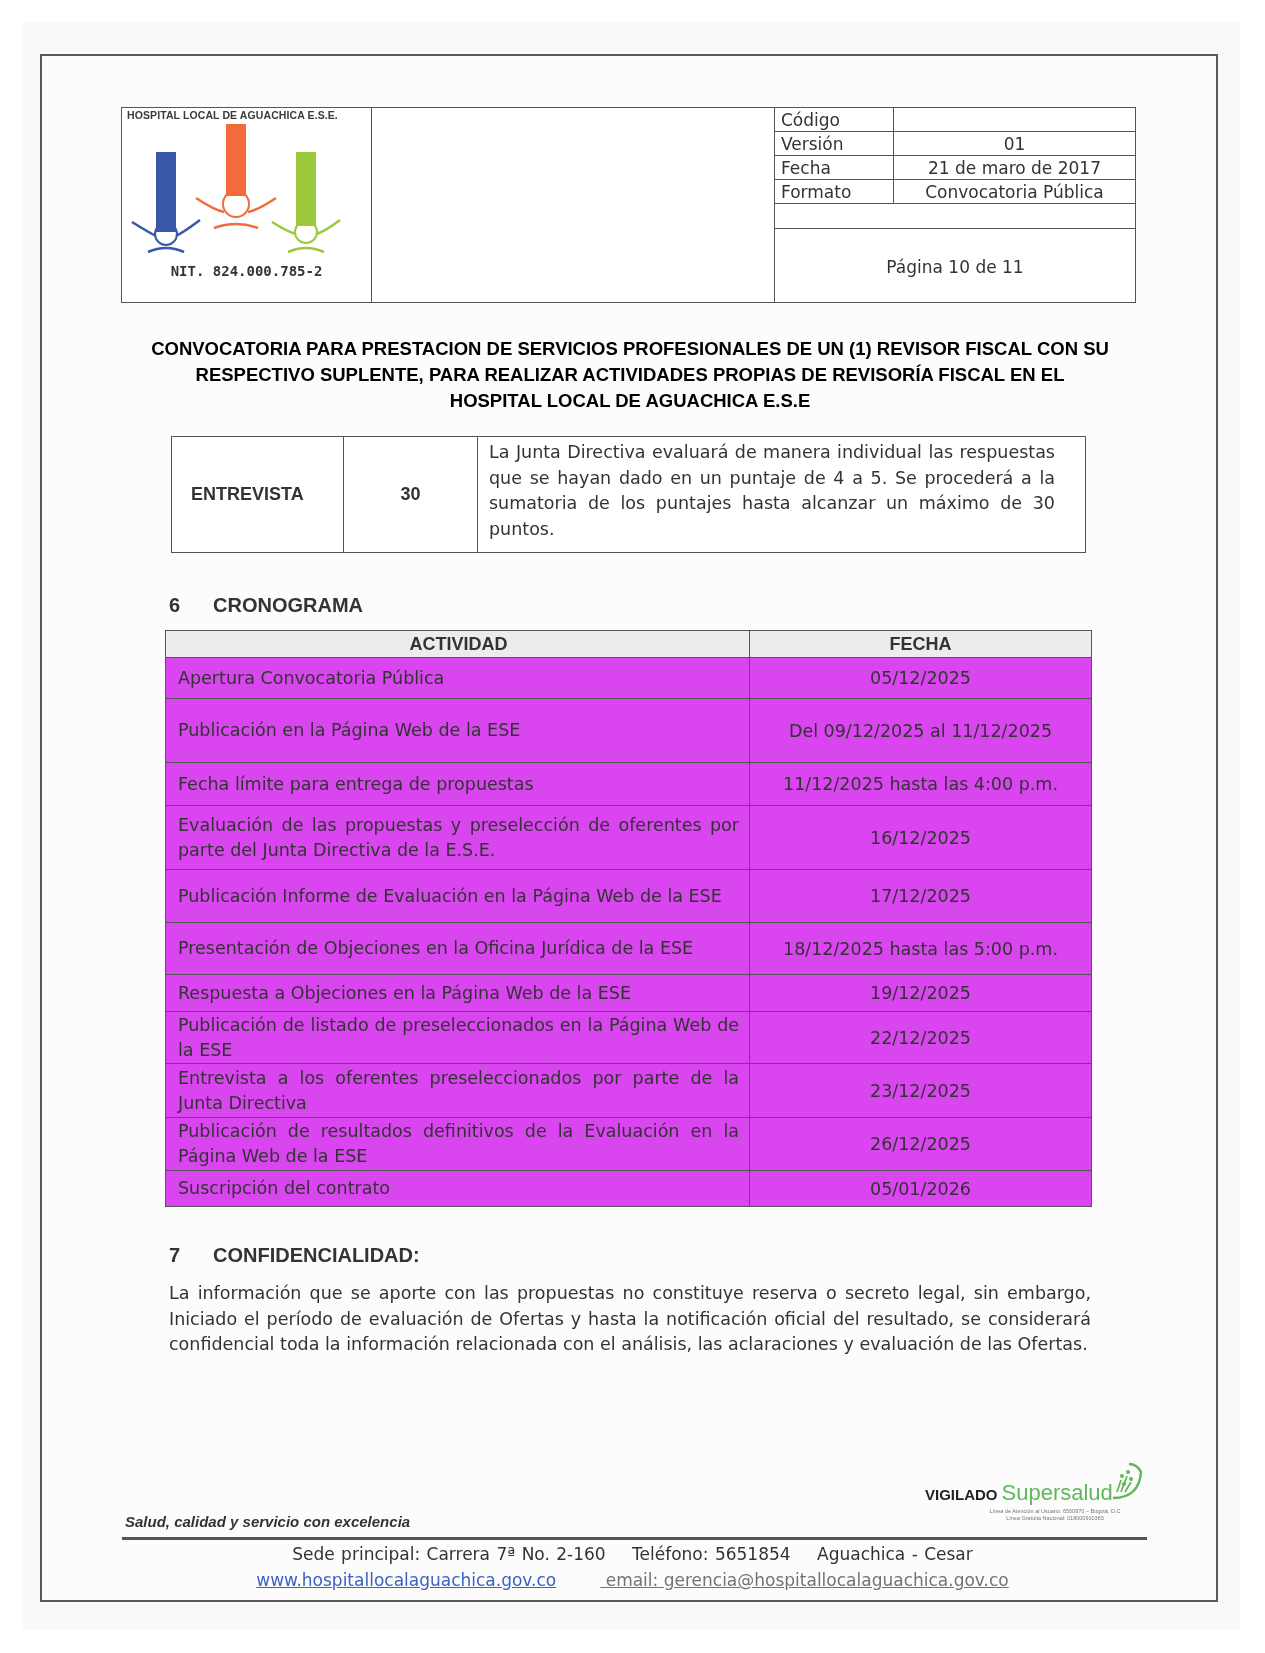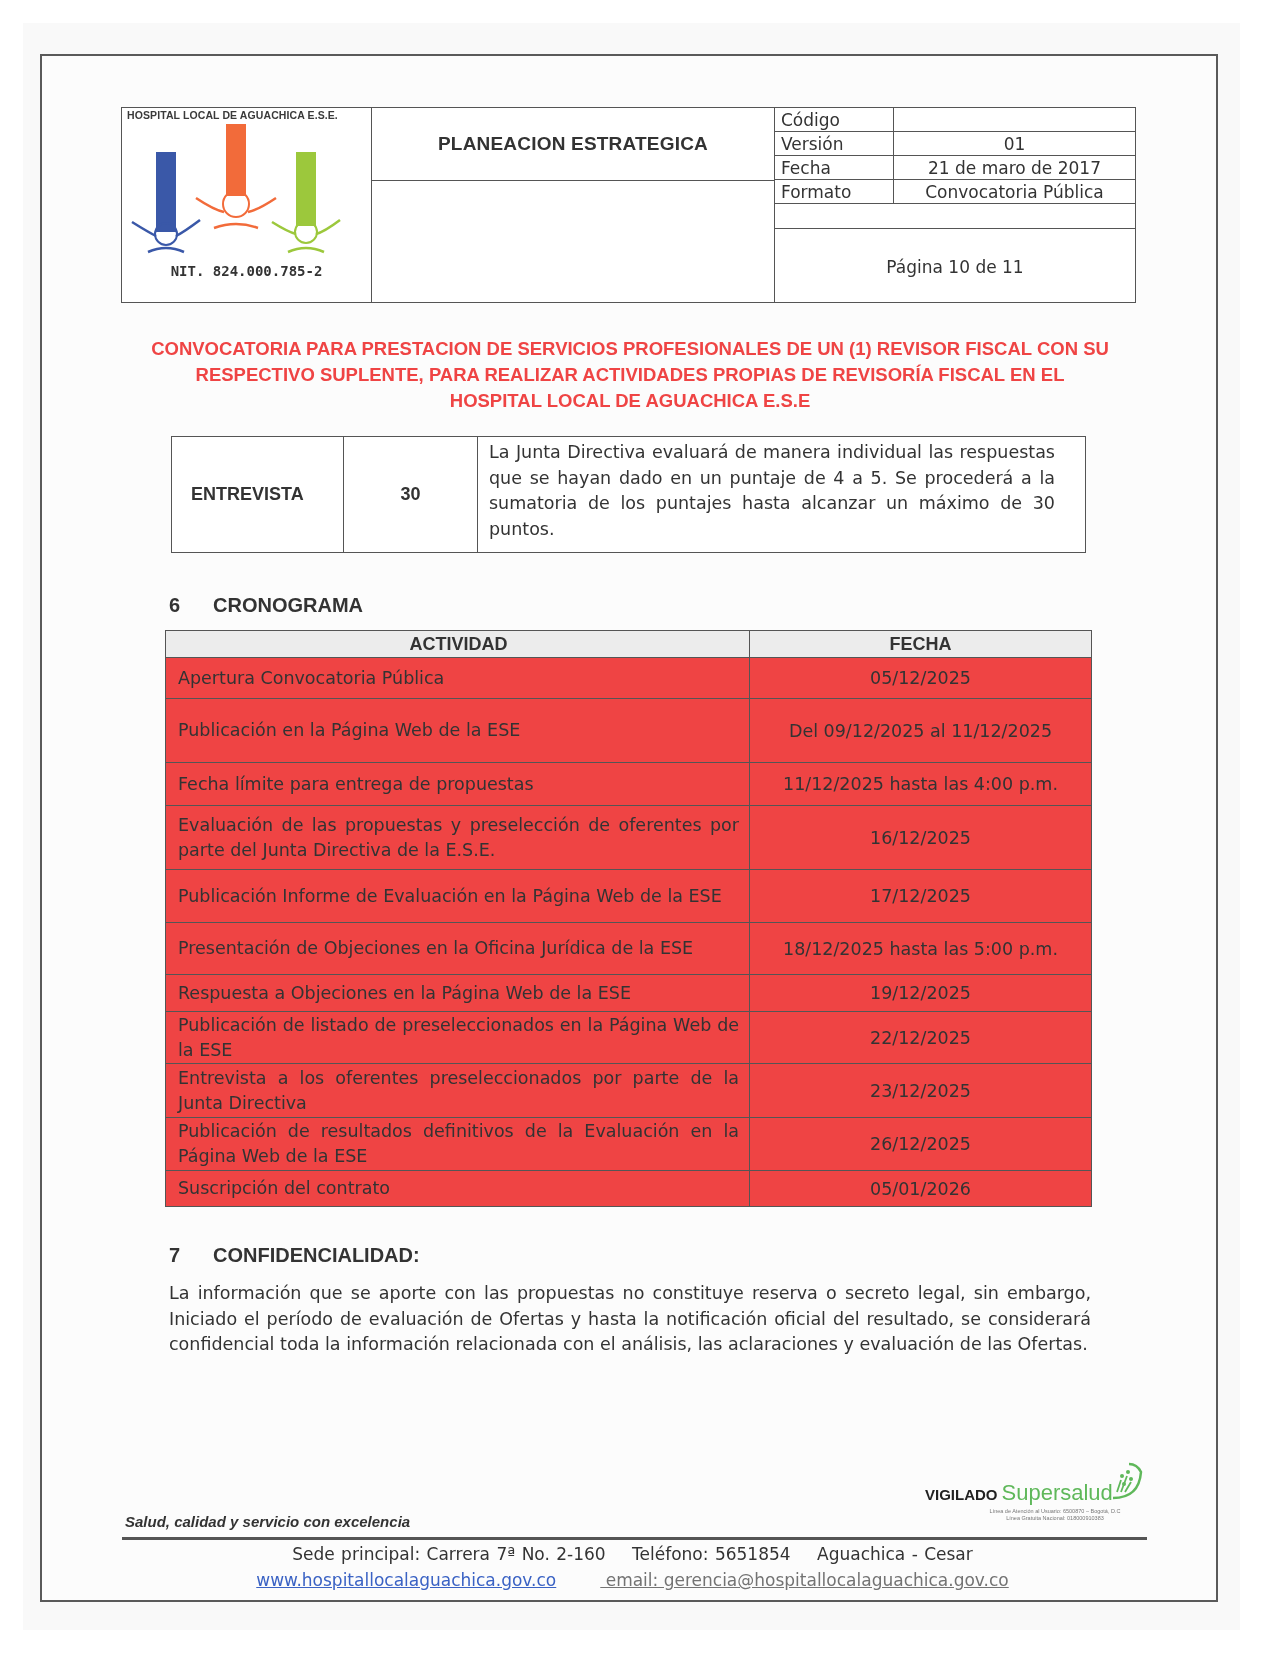--- a/index.html
+++ b/index.html
@@ -20,33 +20,33 @@
   .meta-row { position: absolute; left: 0; width: 100%; height: 24px; border-bottom: 1.5px solid #555; font-size: 17px; color: #333; }
   .meta-row .k { position: absolute; left: 6px; top: 2px; }
   .meta-row .v { position: absolute; left: 118px; top: 0; width: 242px; height: 100%; border-left: 1.5px solid #555; text-align: center; padding-top: 2px; }
   .meta-blank { position: absolute; left: 0; top: 96px; width: 100%; height: 25px; border-bottom: 1.5px solid #555; }
   .meta-page { position: absolute; left: 0; top: 121px; width: 100%; height: 75px; display: flex; align-items: center; justify-content: center; font-size: 17px; color: #333; }
 
   .logo-name { position: absolute; left: 5px; top: 1px; font-family: "Liberation Sans", sans-serif; font-weight: bold; font-size: 10.5px; color: #3a3a3a; letter-spacing: 0.1px; }
   .logo-svg { position: absolute; left: 4px; top: 14px; }
   .logo-nit { position: absolute; left: 0; width: 100%; top: 155px; text-align: center; font-family: "DejaVu Sans Mono", monospace; font-weight: bold; font-size: 14px; color: #333; }
 
-  .doc-title { position: absolute; left: 150px; width: 960px; top: 336px; text-align: center; font-family: "Liberation Sans", sans-serif; font-weight: bold; font-size: 18.5px; line-height: 26px; color: #ef4444; }
+  .doc-title { position: absolute; left: 150px; width: 960px; top: 336px; text-align: center; font-family: "Liberation Sans", sans-serif; font-weight: bold; font-size: 18.5px; line-height: 26px; color: #000000; }
 
   
   .eval { position: absolute; left: 171px; top: 436px; width: 915px; height: 117px; border: 1.5px solid #555; background: #fff; }
   .eval .c1 { position: absolute; left: 0; top: 0; width: 172px; height: 100%; border-right: 1.5px solid #555; display: flex; align-items: center; padding-left: 19px; font-family: "Liberation Sans", sans-serif; font-weight: bold; font-size: 18px; color: #333; }
   .eval .c2 { position: absolute; left: 172px; top: 0; width: 134px; height: 100%; border-right: 1.5px solid #555; display: flex; align-items: center; justify-content: center; font-family: "Liberation Sans", sans-serif; font-weight: bold; font-size: 18px; color: #333; }
   .eval .c3 { position: absolute; left: 306px; top: 0; right: 0; height: 100%; padding: 3px 30px 0 11px; font-size: 17.5px; line-height: 25.5px; text-align: justify; color: #333; }
 
   .section-h { position: absolute; font-family: "Liberation Sans", sans-serif; font-weight: bold; font-size: 20px; color: #333; }
   .section-h .num { display: inline-block; width: 44px; }
 
   
-  .crono { position: absolute; left: 165px; top: 630px; width: 927px; border: 1.5px solid #555; background: #ef4444; }
+  .crono { position: absolute; left: 165px; top: 630px; width: 927px; border: 1.5px solid #555; background: #d946ef; }
   .crono .row { position: relative; display: flex; border-bottom: 1.5px solid #555; }
   .crono .row:last-child { border-bottom: none; }
   .crono .a { width: 584px; border-right: 1.5px solid #555; padding: 0 10px 0 12px; font-size: 17.5px; line-height: 25px; color: #333; text-align: justify; display: flex; align-items: center; }
   .crono .a span { display: block; width: 100%; }
   .crono .f { flex: 1; display: flex; align-items: center; justify-content: center; font-size: 17.5px; color: #333; }
   .crono .head { background: #ececec; }
   .crono .head .a, .crono .head .f { justify-content: center; font-family: "Liberation Sans", sans-serif; font-weight: bold; font-size: 18px; text-align: center; }
 
   .confid { position: absolute; left: 169px; top: 1281px; width: 922px; font-size: 17.5px; line-height: 25.5px; text-align: justify; color: #333; }
 
@@ -84,23 +84,20 @@
       <circle cx="110" cy="82" r="13" fill="none" stroke="#f26b3a" stroke-width="2"></circle>
       <path d="M70 76 Q88 88 98 90 M150 76 Q132 88 122 90 M88 106 Q110 98 132 106" fill="none" stroke="#f26b3a" stroke-width="2.5"></path>
 
       <rect x="170" y="30" width="20" height="74" fill="#9cc83c"></rect>
       <circle cx="180" cy="110" r="11" fill="none" stroke="#9cc83c" stroke-width="2"></circle>
       <path d="M146 100 Q162 110 170 112 M214 98 Q198 110 190 112 M162 130 Q180 122 198 130" fill="none" stroke="#9cc83c" stroke-width="2.5"></path>
     </svg>
     <div class="logo-nit">NIT. 824.000.785-2</div>
   </div>
   <div class="mid-cell">
-    <div class="mid-top">
-        <span class="title">PLANEACION ESTRATEGICA</span>
-      </div>
   </div>
   <div class="right-cell">
     <div class="meta-row" style="top:0">
       <span class="k">Código</span>
       <span class="v"></span>
     </div>
     <div class="meta-row" style="top:24px">
       <span class="k">Versión</span>
       <span class="v">01</span>
     </div>

